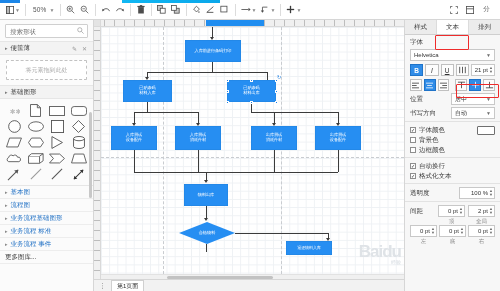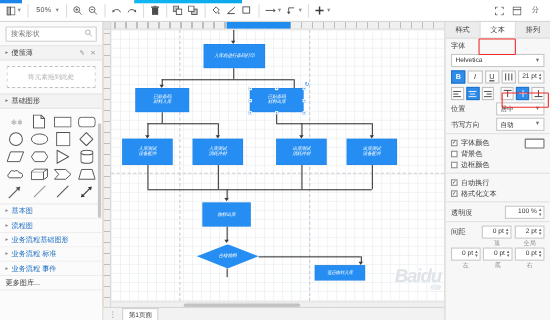--- a/index.html
+++ b/index.html
@@ -93,21 +93,21 @@
   .cat-row .tri { font-size: 5px; color: #8a8a8a; }
   .cat-more { color: #3c3c3c; }
   .sb-scroll {
     position: absolute; right: 1px; top: 92px; width: 3px; height: 86px;
     background: #c8c8c8; border-radius: 2px;
   }
 
   
   .canvas-wrap {
     position: absolute; left: 94px; top: 20px; right: 96px; bottom: 0;
-    background: #fdba74; overflow: hidden; font-style: italic;
+    background: #fdba74; overflow: hidden;
   }
   .ruler-h {
     position: absolute; left: 0; top: 0; right: 0; height: 7px;
     background: #f0f0f0; border-bottom: 1px solid #d9d9d9;
     background-image: repeating-linear-gradient(90deg,#bdbdbd 0 1px, transparent 1px 10px);
   }
   .ruler-v {
     position: absolute; left: 0; top: 0; width: 7px; bottom: 0;
     background: #f0f0f0; border-right: 1px solid #d9d9d9;
     background-image: repeating-linear-gradient(0deg,#bdbdbd 0 1px, transparent 1px 10px);

